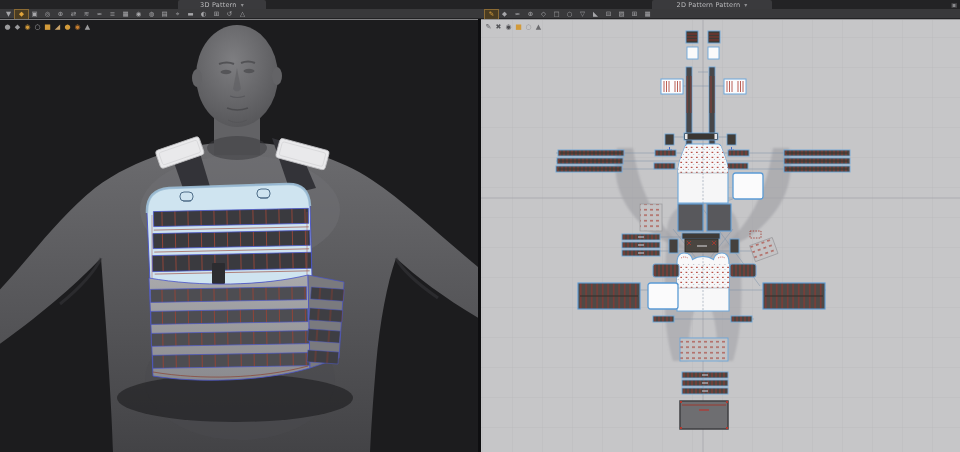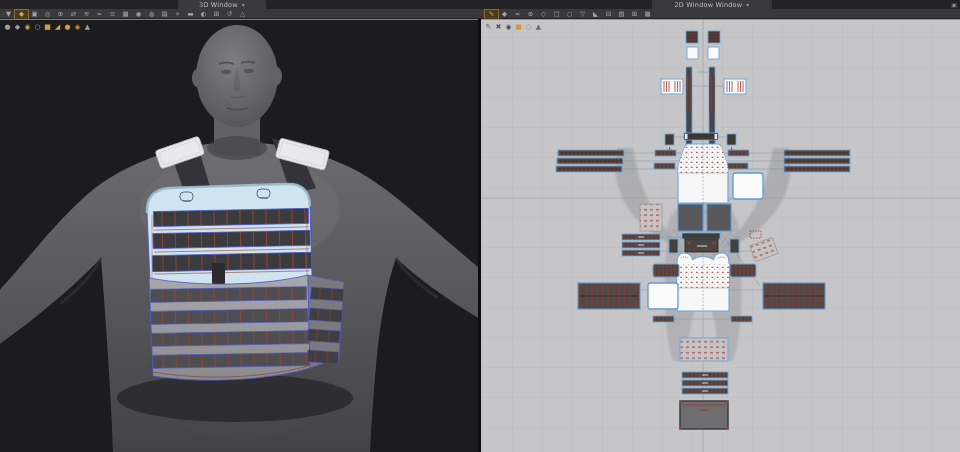--- a/index.html
+++ b/index.html
@@ -29,22 +29,22 @@
   .vp{position:absolute;top:3px;left:3px;z-index:5;display:flex;gap:1px;}
   .vicon{width:9px;height:9px;font-size:7px;line-height:9px;text-align:center;}
   svg.scene{position:absolute;left:0;top:0;}
 </style>
 </head>
 <body>
 
 <div class="app">
 
   <div class="tabbar">
-    <div class="tab tab-left"><span>3D Window</span><span class="caret">▾</span></div>
-    <div class="tab tab-right"><span>2D Window Window</span><span class="caret">▾</span></div>
+    <div class="tab tab-left"><span>3D Pattern</span><span class="caret">▾</span></div>
+    <div class="tab tab-right"><span>2D Pattern Pattern</span><span class="caret">▾</span></div>
     <span class="float-icon">▣</span>
   </div>
 
   <div class="toolbar">
     <div class="tools tools-left">
         <span class="ticon">▼</span>
         <span class="ticon active">◆</span>
         <span class="ticon">▣</span>
         <span class="ticon">◎</span>
         <span class="ticon">⊕</span>

